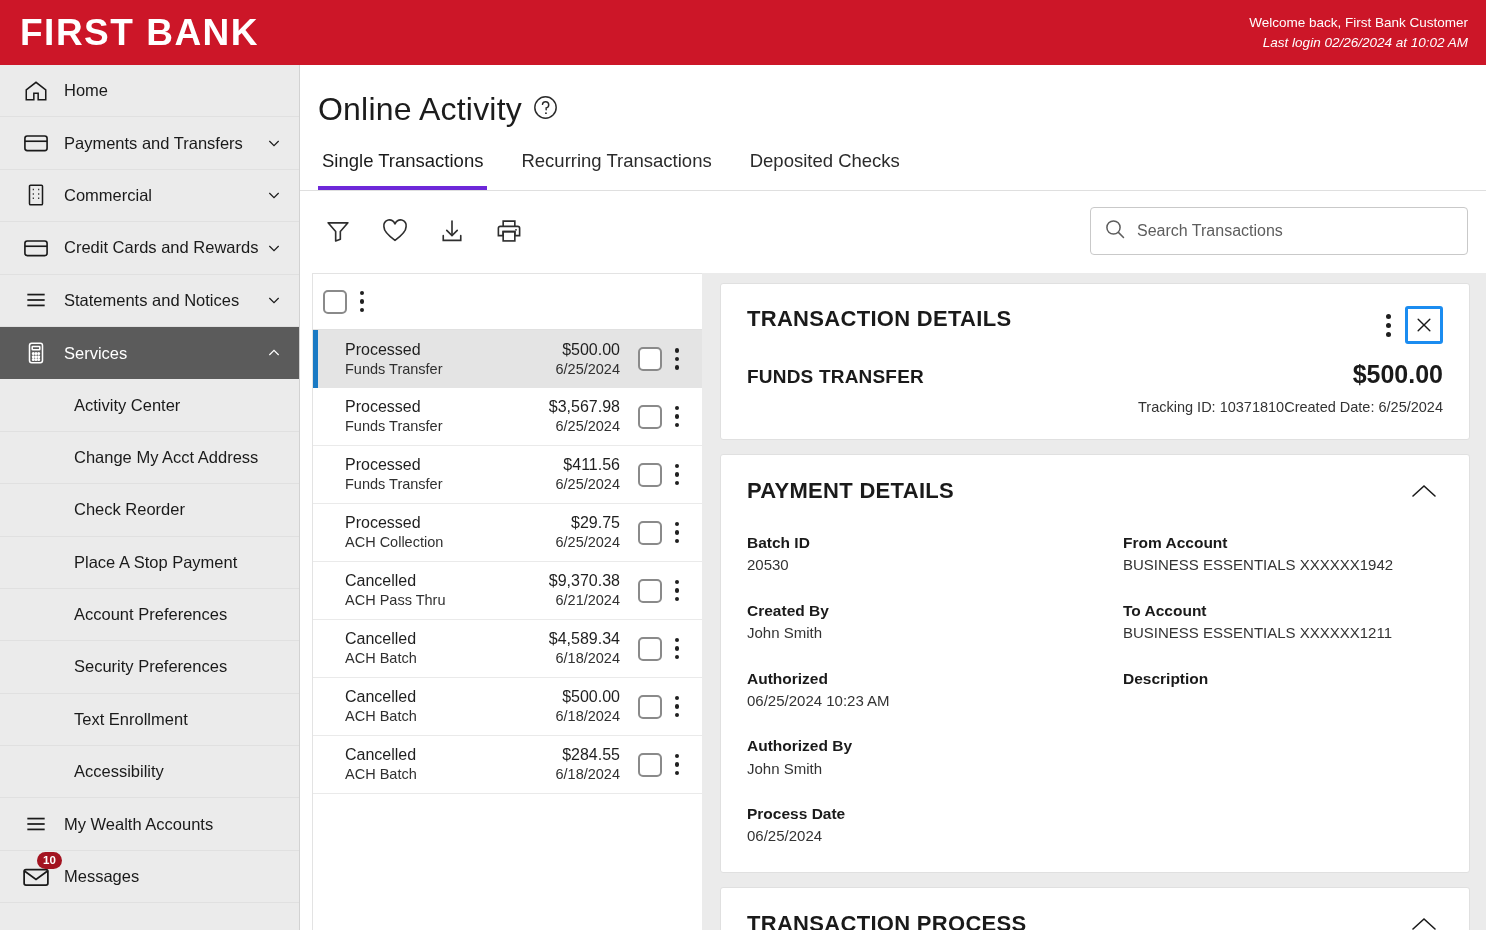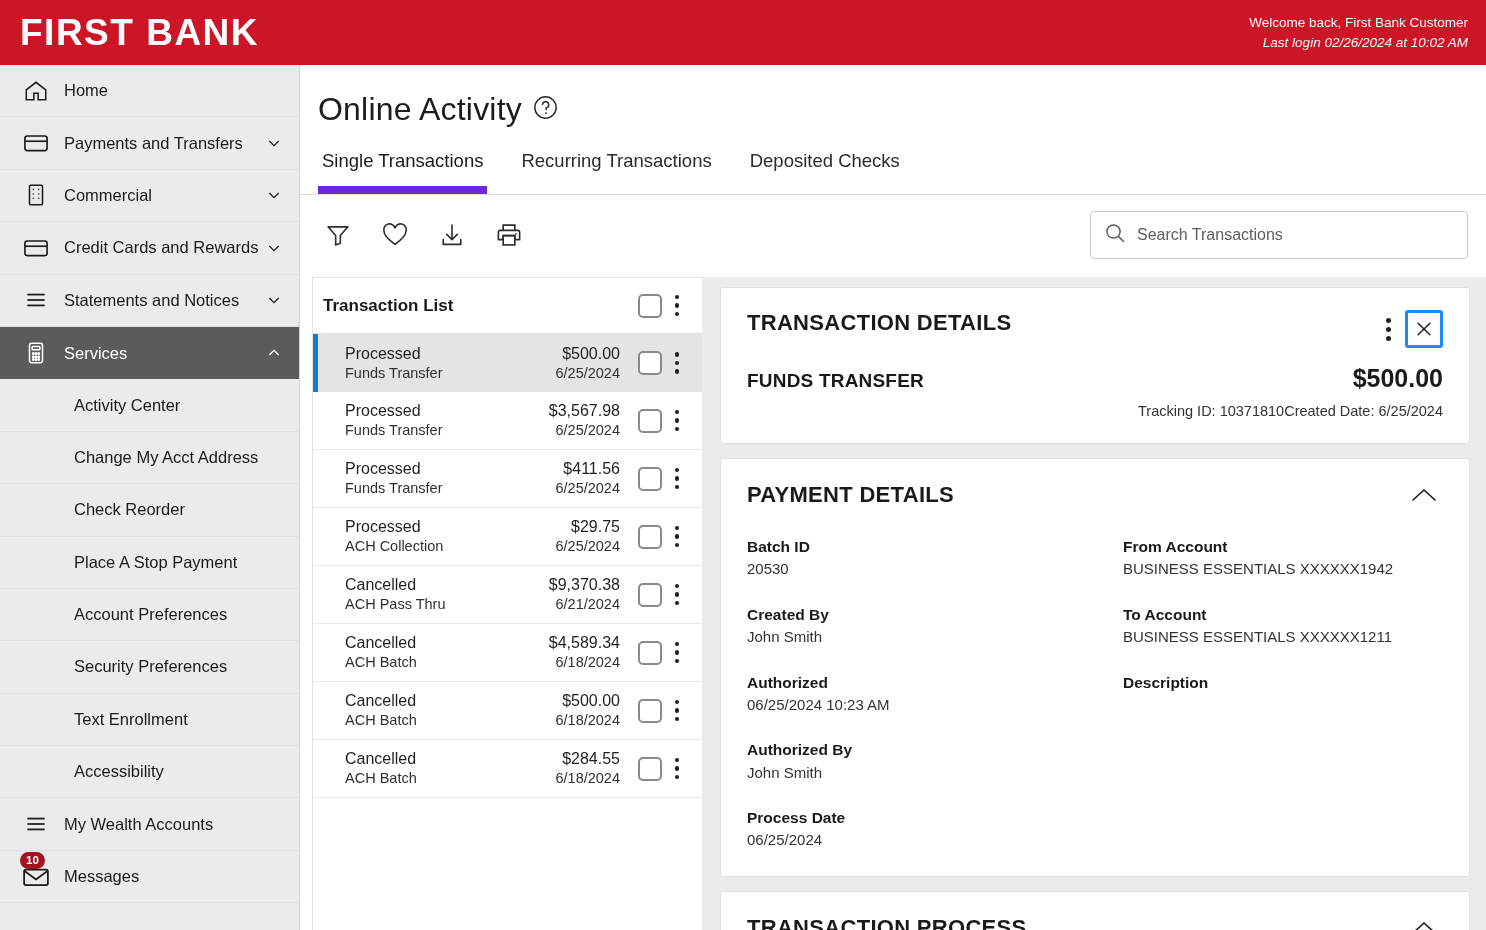--- a/index.html
+++ b/index.html
@@ -46,34 +46,34 @@
   .nav-item.active { background: #5b5b5b; color: #ffffff; border-bottom: none; }
   .nav-item.active .ico svg { stroke: #ffffff; }
   .nav-item.active .chev svg { stroke: #ffffff; }
   .sub-item {
     display: flex; align-items: center; height: 52.4px;
     padding-left: 74px; border-bottom: 1px solid #e0e0e0;
     color: #1a1a1a; font-size: 16.5px; cursor: pointer; background: #ebebeb;
   }
   .badge-wrap { position: relative; width: 40px; flex: 0 0 40px; display:flex; align-items:center; justify-content:center;}
   .badge {
-    position: absolute; top: -10px; left: 4px;
+    position: absolute; top: -10px; left: 21px;
     background: #a31320; color: #fff; font-size: 11.5px; font-weight: 600;
     border-radius: 10px; padding: 1px 6px; line-height: 1.35; min-width: 22px; text-align: center;
   }
 
   
   .main { flex: 1 1 auto; background: #ffffff; display: flex; flex-direction: column; min-width: 0; }
   .page-head { padding: 26px 0 0 18px; }
   .page-title-row { display: flex; align-items: center; gap: 10px; }
   .page-title { font-size: 32px; font-weight: 400; color: #1c1c1c; letter-spacing: .2px; }
 
   .tabs { display: flex; gap: 30px; padding: 22px 0 0 18px; border-bottom: 1px solid #dfdfdf; }
   .tab { font-size: 18.5px; color: #2b2b2b; padding: 0 4px 14px 4px; cursor: pointer; white-space: nowrap; }
-  .tab.active { border-bottom: 8px solid #6d28d9; color: #1a1a1a; }
+  .tab.active { border-bottom: 4px solid #6d28d9; color: #1a1a1a; }
 
   .toolbar {
     display: flex; align-items: center; justify-content: space-between;
     padding: 16px 18px 18px 18px;
   }
   .tool-icons { display: flex; align-items: center; gap: 29px; padding-left: 6px; }
   .tool-btn { cursor: pointer; display: flex; align-items: center; }
   .search-box {
     width: 378px; height: 48px; border: 1px solid #c9c9c9; border-radius: 4px;
     display: flex; align-items: center; padding: 0 12px; background: #fff;
@@ -384,21 +384,20 @@
             </svg>
           </span>
           <input type="text" placeholder="Search Transactions" style="">
         </div>
       </div>
 
       <div class="content">
 
         <div class="list-panel">
           <div class="list-head">
-            <span class="list-head-title">Transaction List</span>
             <span class="cbox"></span>
             <span class="kebab">
                 <i></i>
                 <i></i>
                 <i></i>
               </span>
           </div>
 
           <div class="txn-row selected">
             <span class="accent"></span>

